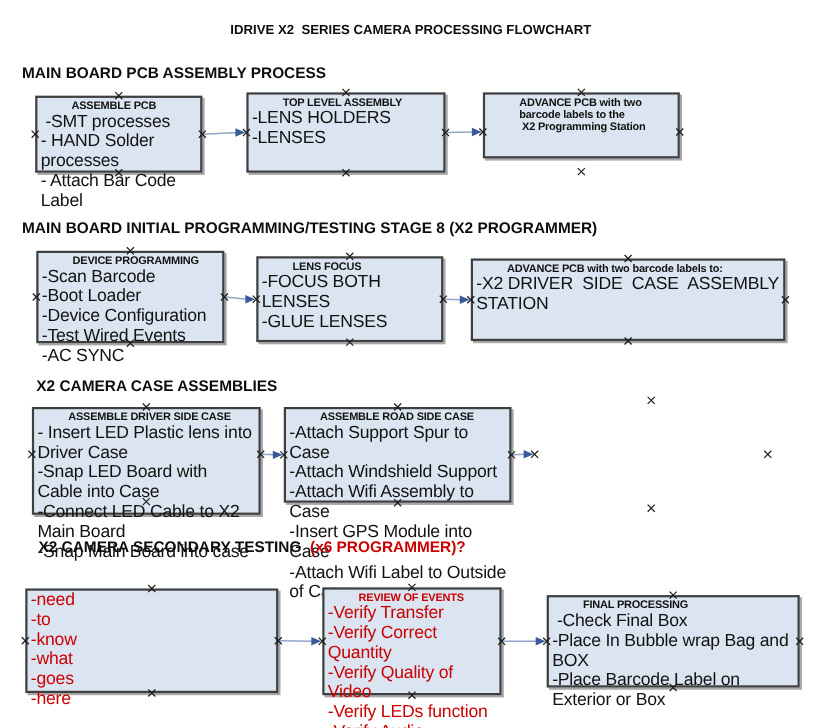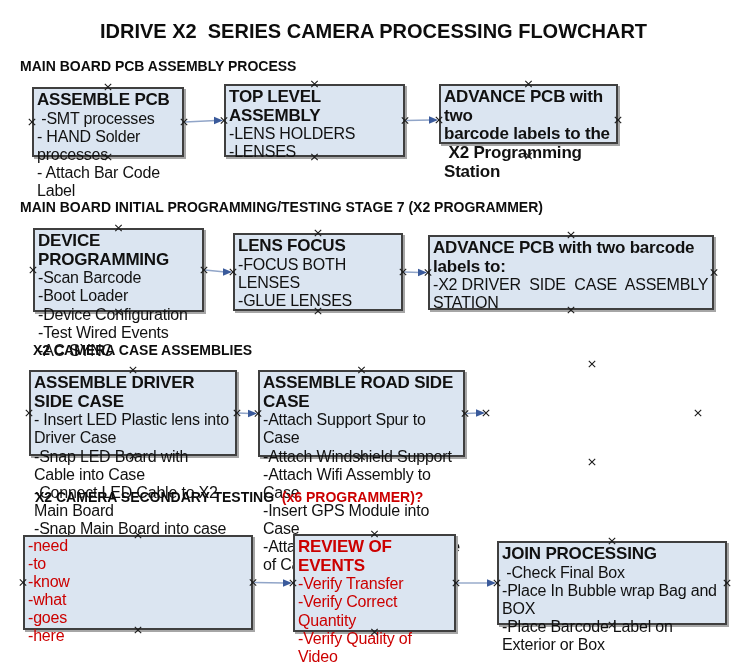--- a/index.html
+++ b/index.html
@@ -2,35 +2,35 @@
 <html style="--box-fill: #dbe5f1; --box-border: #3f3f3f; --accent-red: #cc0000;"><head>
 <meta charset="utf-8">
 <style>
   html,body{margin:0;padding:0;background:#ffffff;}
   #canvas{
     position:relative;width:747px;height:662px;background:#ffffff;overflow:hidden;
     font-family:"Liberation Sans","DejaVu Sans",sans-serif;color:#111;
   }
   .page-title{
     position:absolute;left:0;top:20px;width:747px;text-align:center;
-    font-size:20px;font-weight:bold;white-space:pre;color:#0d0d0d;
+    font-size:12px;font-weight:bold;white-space:pre;color:#0d0d0d;
   }
   .section-heading{
     position:absolute;font-size:14px;font-weight:bold;white-space:pre;color:#0d0d0d;
   }
   .section-heading .red-text{color:var(--accent-red,#cc0000);}
   .box{
     position:absolute;box-sizing:border-box;
     background:var(--box-fill,#dbe5f1);
     border:2px solid var(--box-border,#3f3f3f);
     box-shadow:2px 2px 0 #a6a6a6;
   }
   .box-title{
-    font-weight:bold;font-size:17px;line-height:1.1;
-    padding:2px 3px 0 3px;white-space:pre-wrap;letter-spacing:-0.2px;
+    font-weight:bold;font-size:10px;line-height:1.1;
+    padding:2px 3px 0 3px;white-space:pre-wrap;letter-spacing:-0.2px;margin-left:28px;
   }
   .box-body{
     font-size:16px;line-height:1.13;padding:0 2px 0 3px;
     white-space:pre-wrap;letter-spacing:-0.2px;
   }
   .box.red .box-title,.box.red .box-body{color:var(--accent-red,#cc0000);}
   #overlay{position:absolute;left:0;top:0;pointer-events:none;}
 </style>
 </head>
 <body>
@@ -52,21 +52,21 @@
     <div class="box-body">-LENS HOLDERS
 -LENSES</div>
   </div>
   <div class="box" id="a3" style="left:439px;top:84px;width:179px;height:60px;">
     <div class="box-title">ADVANCE PCB with two
 barcode labels to the
  X2 Programming Station</div>
     <div class="box-body"></div>
   </div>
 
-  <div class="section-heading" style="left:20px;top:199px;">MAIN BOARD INITIAL PROGRAMMING/TESTING STAGE 7 (X2 PROGRAMMER)</div>
+  <div class="section-heading" style="left:20px;top:199px;">MAIN BOARD INITIAL PROGRAMMING/TESTING STAGE 8 (X2 PROGRAMMER)</div>
 
   <div class="box" id="b1" style="left:33px;top:228px;width:171px;height:84px;">
     <div class="box-title">DEVICE PROGRAMMING</div>
     <div class="box-body">-Scan Barcode
 -Boot Loader
 -Device Configuration
 -Test Wired Events
 -AC SYNC</div>
   </div>
   <div class="box" id="b2" style="left:233px;top:233px;width:170px;height:78px;">
@@ -74,21 +74,21 @@
     <div class="box-body">-FOCUS BOTH LENSES
 -GLUE LENSES</div>
   </div>
   <div class="box" id="b3" style="left:428px;top:235px;width:286px;height:75px;">
     <div class="box-title">ADVANCE PCB with two barcode labels to:</div>
     <div class="box-body">-X2 DRIVER  SIDE  CASE  ASSEMBLY STATION</div>
   </div>
 
   <div class="section-heading" style="left:33px;top:342px;">X2 CAMERA CASE ASSEMBLIES</div>
 
-  <div class="box" id="c1" style="left:29px;top:370px;width:208px;height:86px;">
+  <div class="box" id="c1" style="left:29px;top:370px;width:208px;height:98px;">
     <div class="box-title">ASSEMBLE DRIVER SIDE CASE</div>
     <div class="box-body">- Insert LED Plastic lens into Driver Case
 -Snap LED Board with Cable into Case
 -Connect LED Cable to X2 Main Board
 -Snap Main Board into case</div>
   </div>
   <div class="box" id="c2" style="left:258px;top:370px;width:207px;height:87px;">
     <div class="box-title">ASSEMBLE ROAD SIDE CASE</div>
     <div class="box-body">-Attach Support Spur to Case
 -Attach Windshield Support
@@ -111,21 +111,21 @@
     <div class="box-title">REVIEW OF EVENTS</div>
     <div class="box-body">-Verify Transfer
 -Verify Correct Quantity
 -Verify Quality of Video
 -Verify LEDs function
 -Verify Audio
 -Verify BOTH Accelerometers
 -Test of accessory ports?</div>
   </div>
   <div class="box" id="d3" style="left:497px;top:541px;width:230px;height:84px;">
-    <div class="box-title">JOIN PROCESSING</div>
+    <div class="box-title">FINAL PROCESSING</div>
     <div class="box-body"> -Check Final Box
 -Place In Bubble wrap Bag and BOX
 -Place Barcode Label on Exterior or Box</div>
   </div>
 
 <svg id="overlay" width="747" height="662">
       <line x1="185" y1="122" x2="216" y2="120.5" stroke="#91a5c8" stroke-width="1.4"></line>
       <polygon points="223,120.5 214,116.7 214,124.3" fill="#3a5a9b"></polygon>
       <line x1="406" y1="120.5" x2="431" y2="120" stroke="#91a5c8" stroke-width="1.4"></line>
       <polygon points="438,120 429,116.2 429,123.8" fill="#3a5a9b"></polygon>

